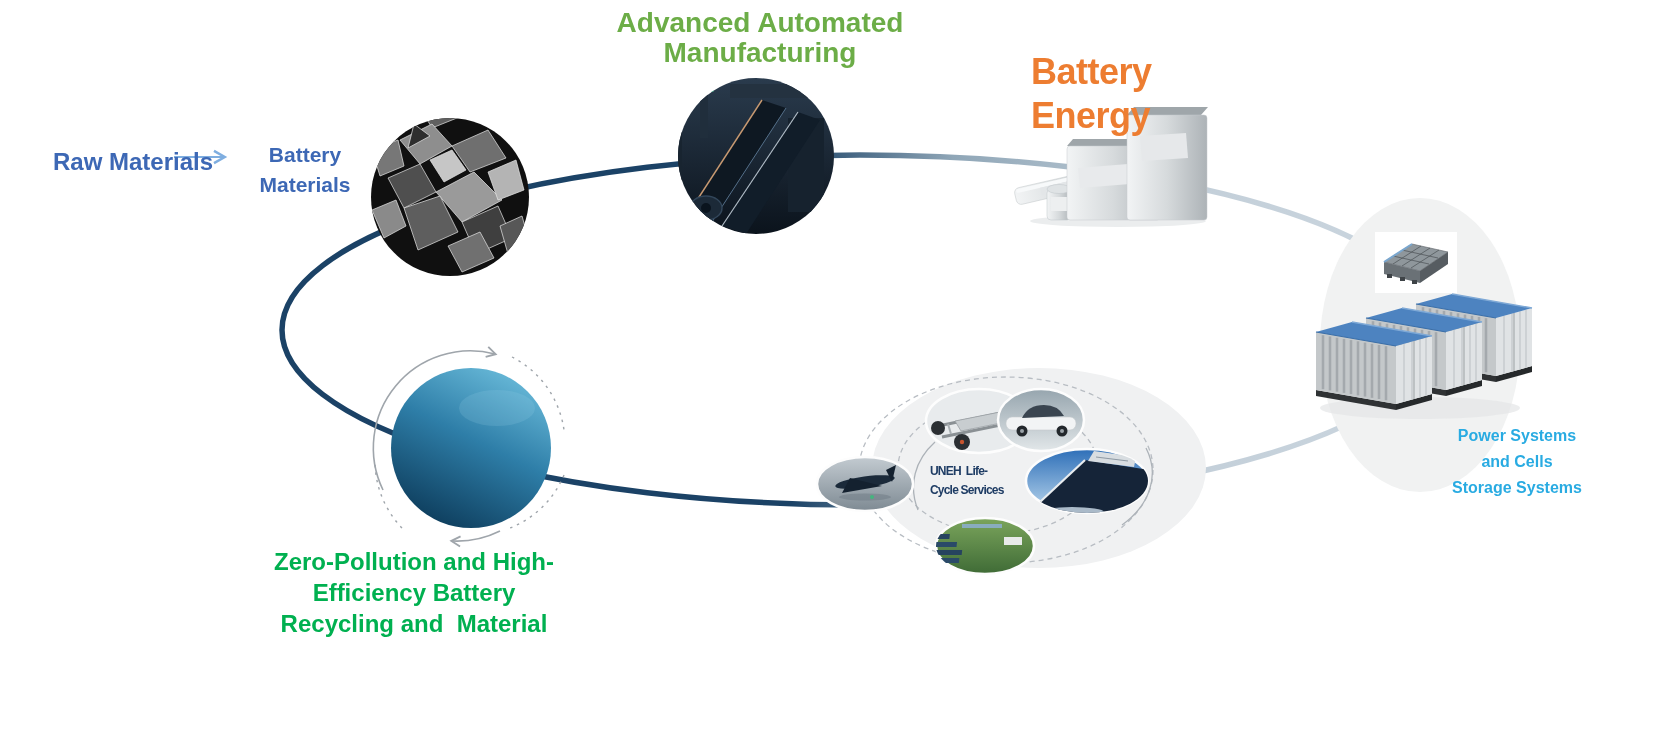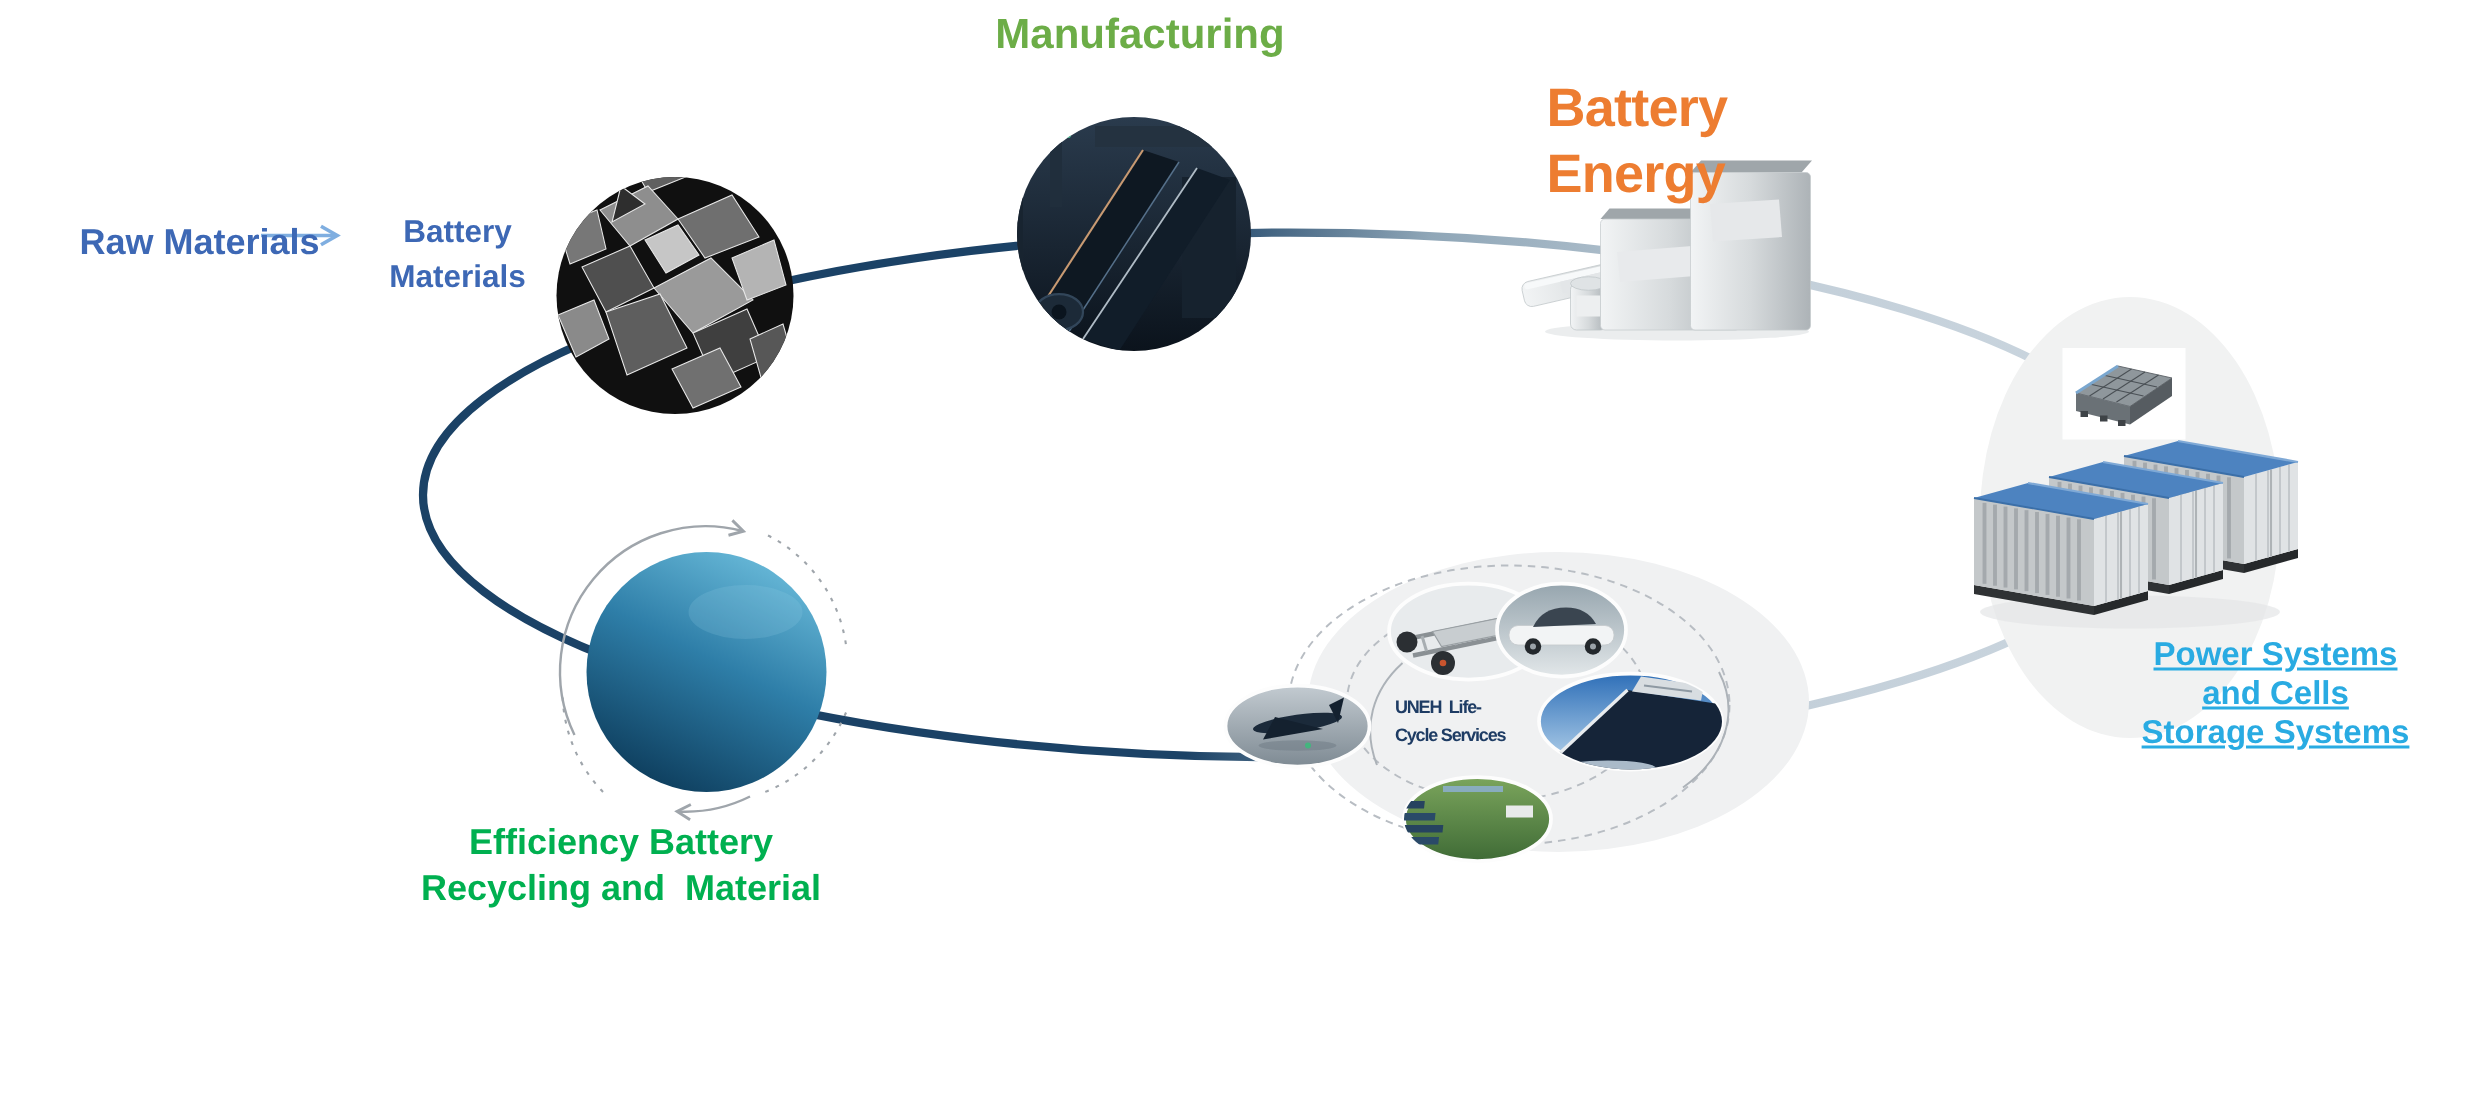--- a/index.html
+++ b/index.html
@@ -5,21 +5,21 @@
   html,body{margin:0;padding:0;background:#ffffff;}
   .canvas{position:relative;width:1656px;height:730px;background:#ffffff;overflow:hidden;
           font-family:"Liberation Sans","DejaVu Sans",sans-serif;}
   .canvas svg.scene{position:absolute;left:0;top:0;}
   .lbl{position:absolute;font-weight:bold;}
   .lbl div{white-space:pre;}
   #lbl-raw{left:10px;top:148px;width:170px;font-size:24px;color:#3D68B5;text-align:left;margin-left:43px;}
   #lbl-batmat{left:244px;top:140px;width:122px;font-size:21px;line-height:30px;color:#3D68B5;text-align:center;}
   #lbl-mfg{left:580px;top:8px;width:360px;font-size:28px;line-height:30px;color:#6CAD47;text-align:center;}
   #lbl-cells{left:1031px;top:50px;font-size:36px;line-height:44px;color:#ED7D31;text-align:left;letter-spacing:-0.5px;}
-  #lbl-power{left:1392px;top:423px;width:250px;font-size:22px;line-height:26px;color:#29ABE2;text-align:center;text-decoration:underline;}
+  #lbl-power{left:1392px;top:423px;width:250px;font-size:16px;line-height:26px;color:#29ABE2;text-align:center;}
   #lbl-uneh{left:930px;top:462px;font-size:12px;line-height:19px;color:#1E3C64;letter-spacing:-0.8px;}
   #lbl-zero{left:246px;top:546px;width:336px;font-size:24px;line-height:31px;color:#00B050;text-align:center;}
 </style>
 </head>
 <body>
 
 <div class="canvas">
 
 <svg class="scene" width="1656" height="730" viewBox="0 0 1656 730">
   <defs>
@@ -291,37 +291,39 @@
   <div class="lbl" id="lbl-raw">
     <div>Raw Materials</div>
   </div>
 
   <div class="lbl" id="lbl-batmat">
     <div>Battery</div>
     <div>Materials</div>
   </div>
 
   <div class="lbl" id="lbl-mfg">
+    <div>Advanced Automated</div>
     <div>Manufacturing</div>
   </div>
 
   <div class="lbl" id="lbl-cells">
     <div>Battery</div>
     <div>Energy</div>
   </div>
 
   <div class="lbl" id="lbl-power">
     <div>Power Systems</div>
     <div>and Cells</div>
     <div>Storage Systems</div>
   </div>
 
   <div class="lbl" id="lbl-uneh">
     <div>UNEH  Life-</div>
     <div>Cycle Services</div>
   </div>
 
   <div class="lbl" id="lbl-zero">
+    <div>Zero-Pollution and High-</div>
     <div>Efficiency Battery</div>
     <div>Recycling and  Material</div>
   </div>
 
 </div>
 
 </body></html>

